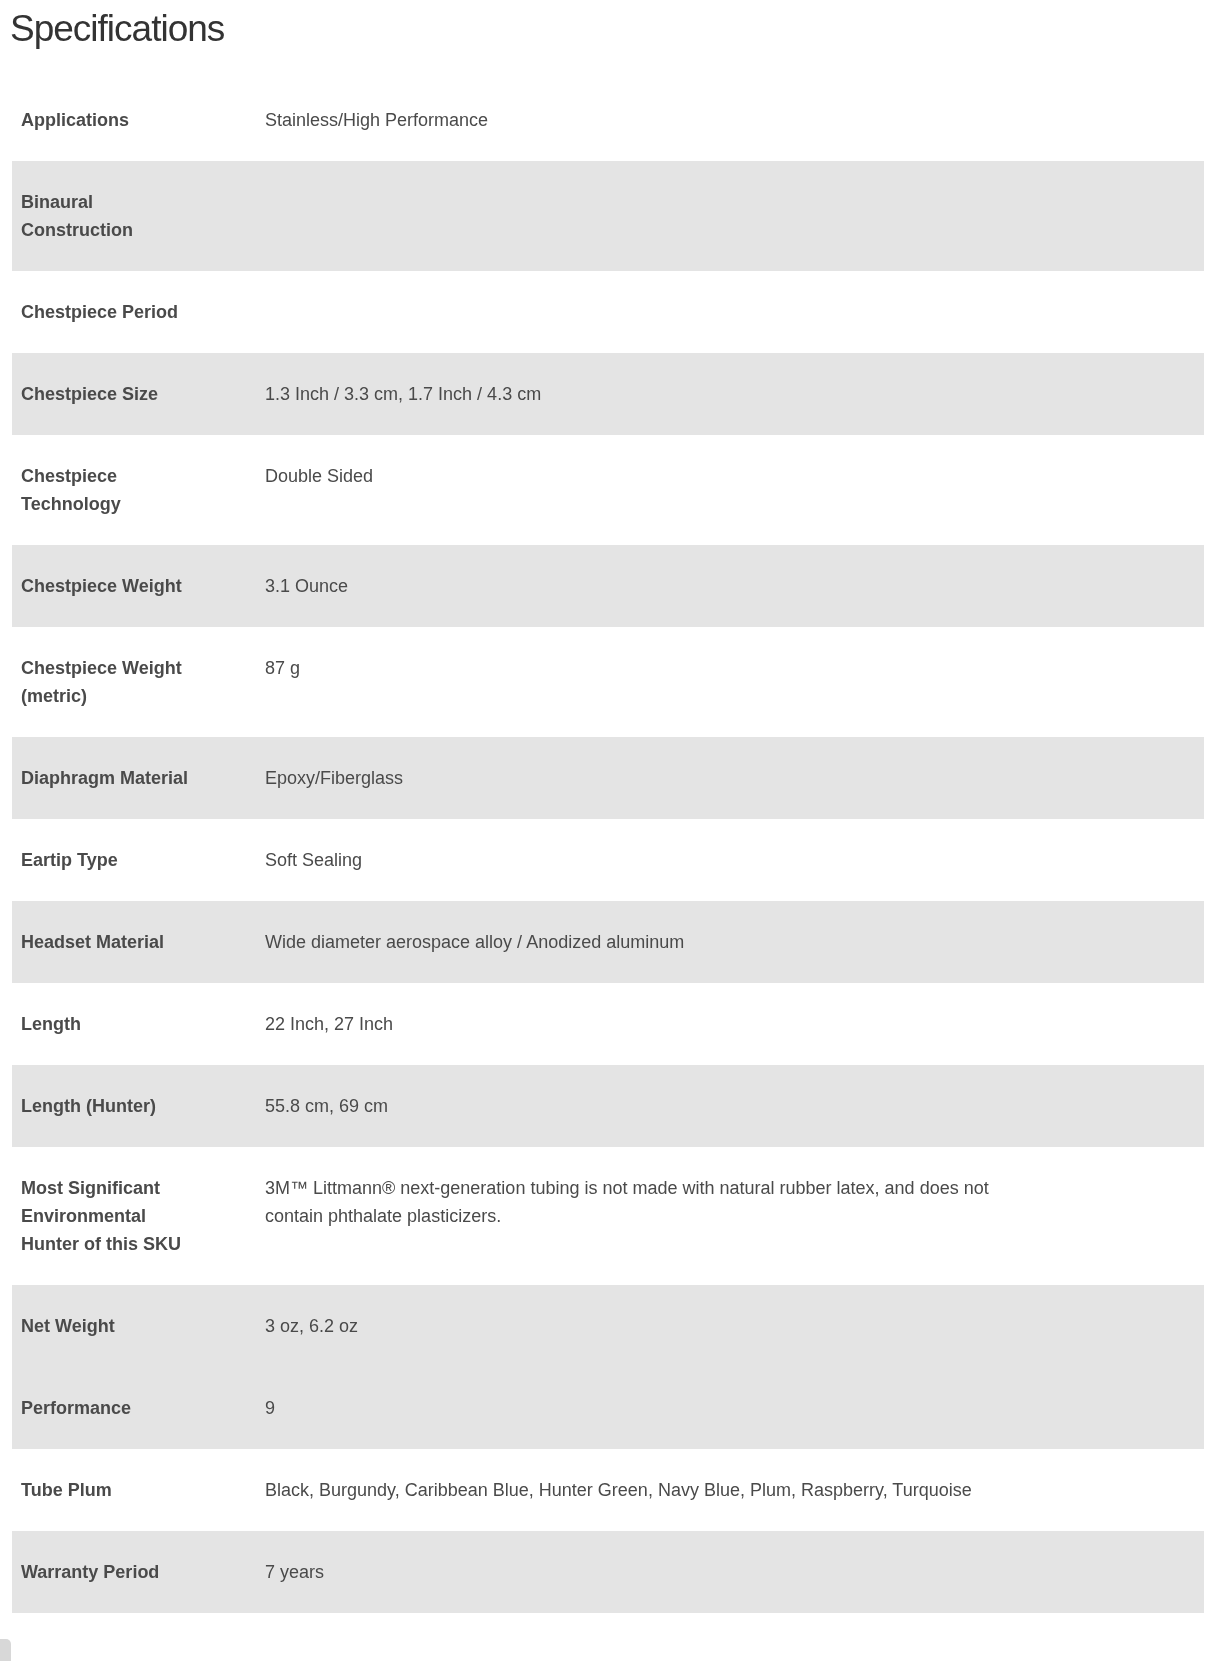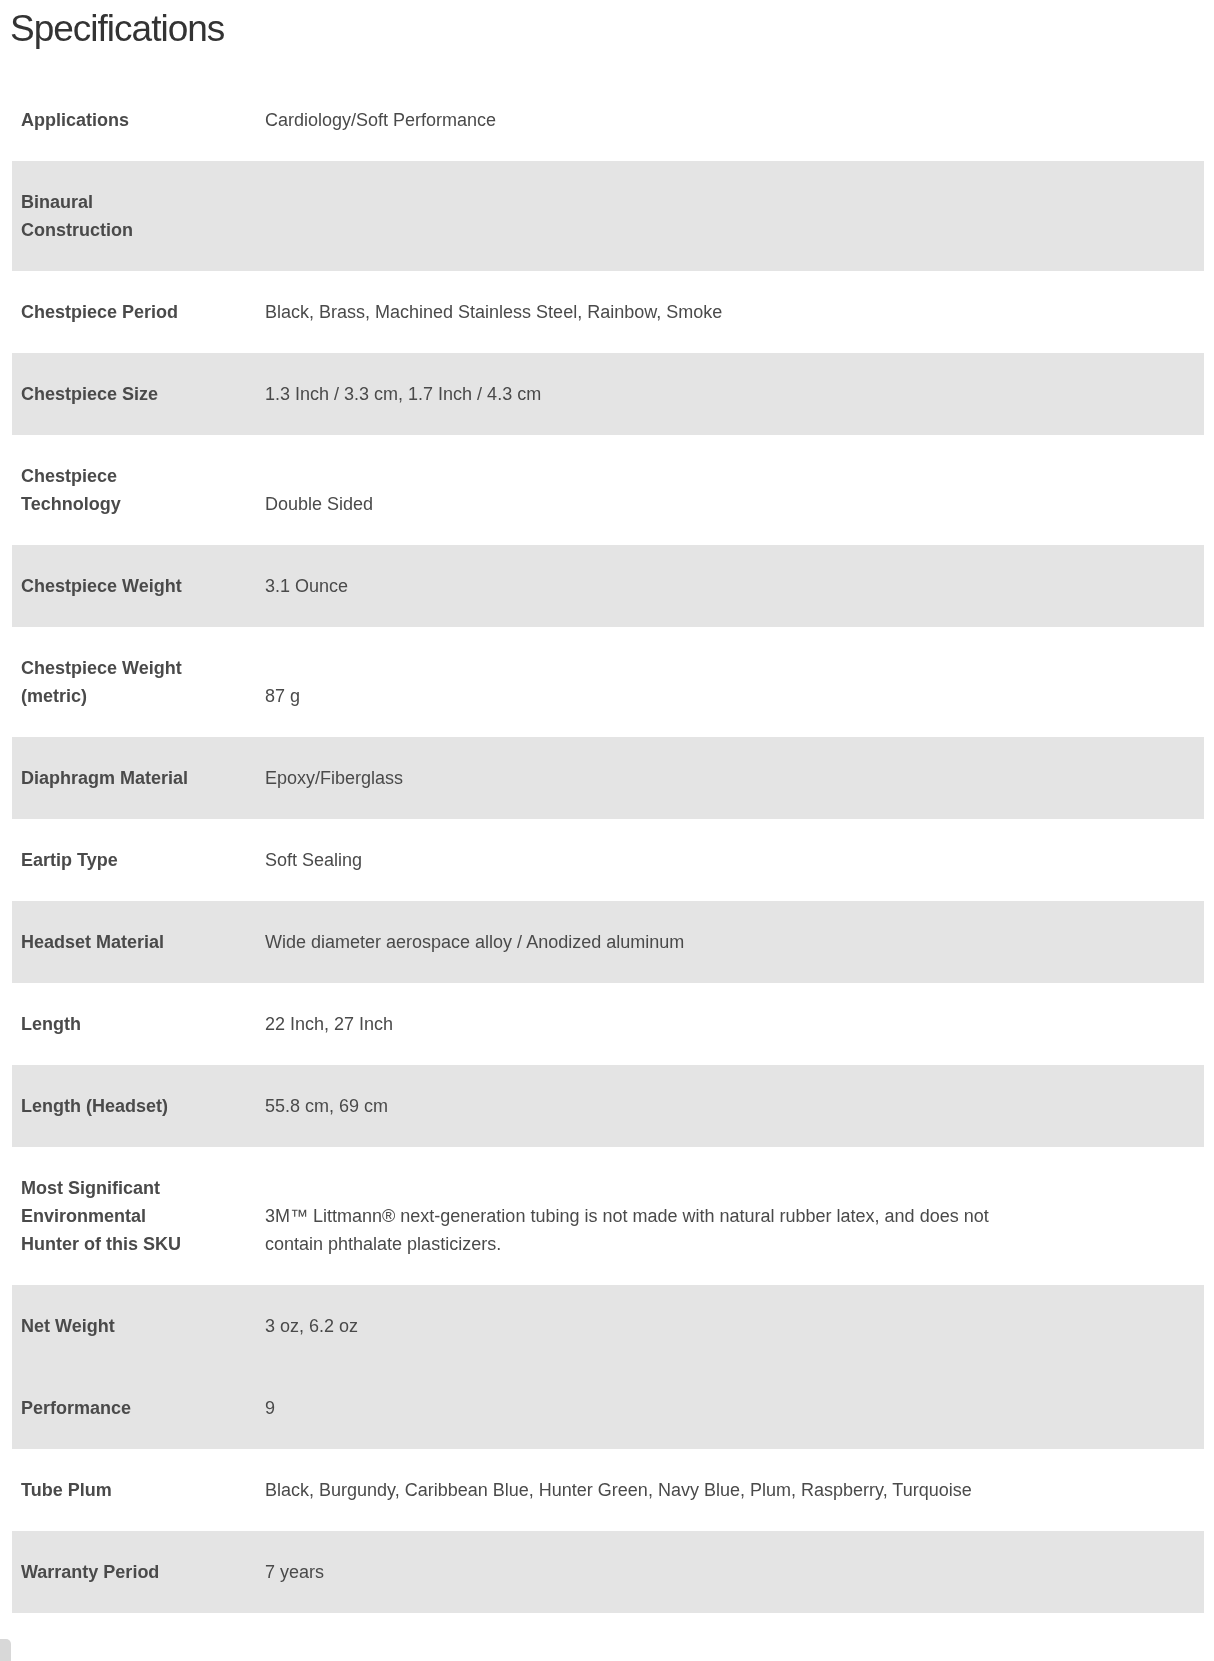--- a/index.html
+++ b/index.html
@@ -20,21 +20,21 @@
     line-height:42px;
     font-weight:400;
     letter-spacing:-1px;
     color:var(--heading);
   }
   .spec-table{
     margin:29px 10px 0 12px;
   }
   .spec-row{
     display:flex;
-    align-items:flex-end;
+    align-items:flex-start;
     padding:27px 0;
   }
   .spec-row.shaded{
     background:var(--shaded);
   }
   .spec-label{
     box-sizing:border-box;
     width:253px;
     padding-left:9px;
     padding-right:49px;
@@ -64,29 +64,28 @@
 </style>
 </head>
 <body>
 
 <main>
   <h1 class="page-title">Specifications</h1>
 
   <div class="spec-table" id="spec-table">
       <div class="spec-row">
         <div class="spec-label">Applications</div>
-        <div class="spec-value">Cardiology/Soft Performance</div>
+        <div class="spec-value">Stainless/High Performance</div>
       </div>
       <div class="spec-row shaded">
         <div class="spec-label">Binaural
 Construction</div>
       </div>
       <div class="spec-row">
         <div class="spec-label">Chestpiece Period</div>
-        <div class="spec-value">Black, Brass, Machined Stainless Steel, Rainbow, Smoke</div>
       </div>
       <div class="spec-row shaded">
         <div class="spec-label">Chestpiece Size</div>
         <div class="spec-value">1.3 Inch / 3.3 cm, 1.7 Inch / 4.3 cm</div>
       </div>
       <div class="spec-row">
         <div class="spec-label">Chestpiece
 Technology</div>
         <div class="spec-value">Double Sided</div>
       </div>
@@ -109,21 +108,21 @@
       </div>
       <div class="spec-row shaded">
         <div class="spec-label">Headset Material</div>
         <div class="spec-value">Wide diameter aerospace alloy / Anodized aluminum</div>
       </div>
       <div class="spec-row">
         <div class="spec-label">Length</div>
         <div class="spec-value">22 Inch, 27 Inch</div>
       </div>
       <div class="spec-row shaded">
-        <div class="spec-label">Length (Headset)</div>
+        <div class="spec-label">Length (Hunter)</div>
         <div class="spec-value">55.8 cm, 69 cm</div>
       </div>
       <div class="spec-row">
         <div class="spec-label">Most Significant
 Environmental
 Hunter of this SKU</div>
         <div class="spec-value">3M™ Littmann® next-generation tubing is not made with natural rubber latex, and does not
 contain phthalate plasticizers.</div>
       </div>
       <div class="spec-row shaded">

